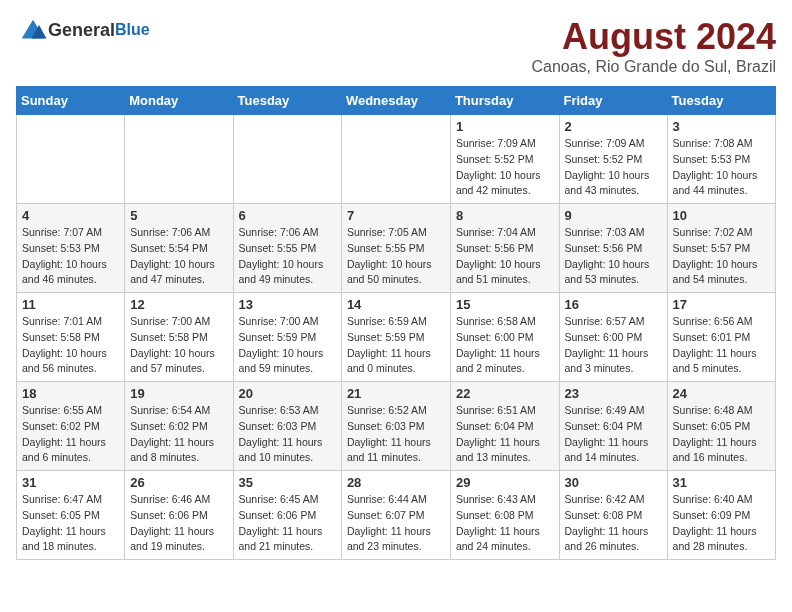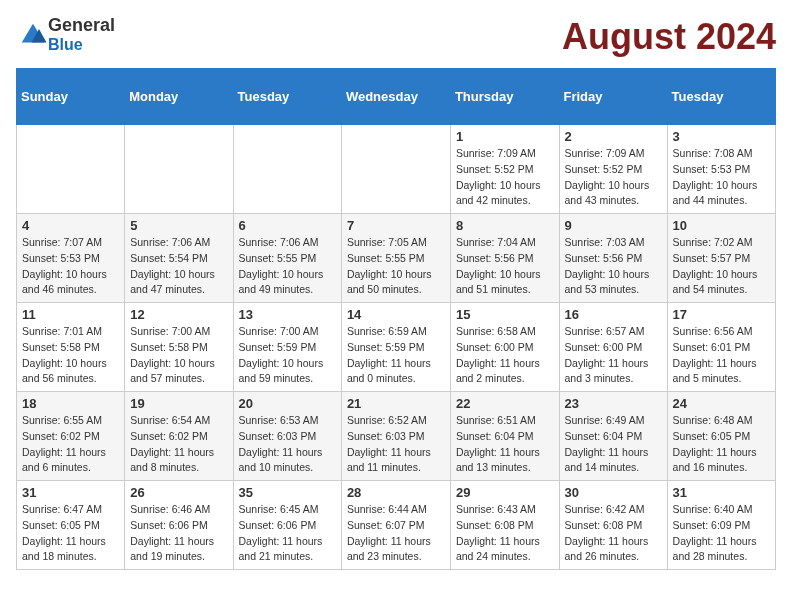--- a/index.html
+++ b/index.html
@@ -15,21 +15,20 @@
       justify-content: space-between;
       align-items: flex-start;
       margin-bottom: 10px;
     }
     .logo {
       display: flex;
       align-items: center;
     }
     .logo-text {
       display: flex;
-      flex-direction: column;
       line-height: 1.1;
       justify-content: flex-end;
     }
     .logo-general {
       font-size: 18px;
       font-weight: bold;
       color: #333;
     }
     .logo-blue {
       font-size: 16px;
@@ -54,21 +53,21 @@
       color: #555;
     }
     table {
       width: 100%;
       border-collapse: collapse;
       font-size: 11px;
     }
     thead tr th {
       background-color: #2a7ac7;
       color: #fff;
-      padding: 20px 4px;
+      padding: 6px 4px;
       text-align: left;
       font-size: 13px;
       font-weight: bold;
       border: 1px solid #2a7ac7;
     }
     tbody tr td {
       border: 1px solid #ccc;
       vertical-align: top;
       padding: 4px 5px;
       width: 110px;
@@ -102,20 +101,21 @@
       <polygon points="20,5 35,30 5,30" fill="#2a7ac7"></polygon>
       <polygon points="28,12 38,30 18,30" fill="#1a5a9a"></polygon>
     </svg>
     <div class="logo-text">
       <span class="logo-general">General</span>
       <span class="logo-blue">Blue</span>
     </div>
   </div>
   <div class="title-section">
     <div class="month-year">August 2024</div>
+    <div class="location">Canoas, Rio Grande do Sul, Brazil</div>
   </div>
 </div>
 
 <table>
   <thead>
     <tr>
     <th>Sunday</th>
         <th>Monday</th>
         <th>Tuesday</th>
         <th>Wednesday</th>

